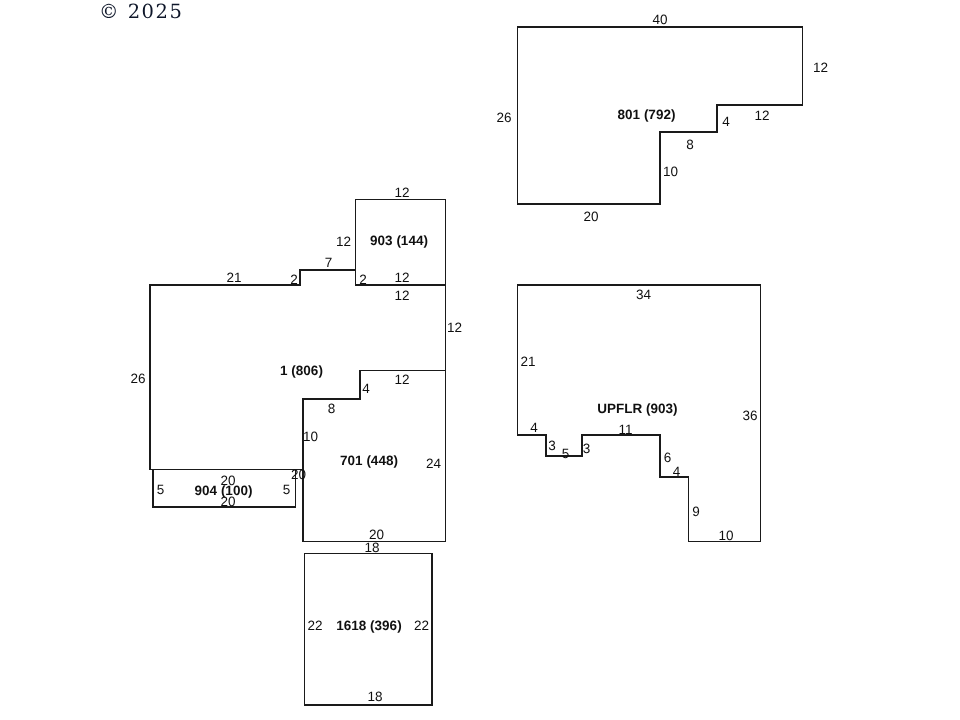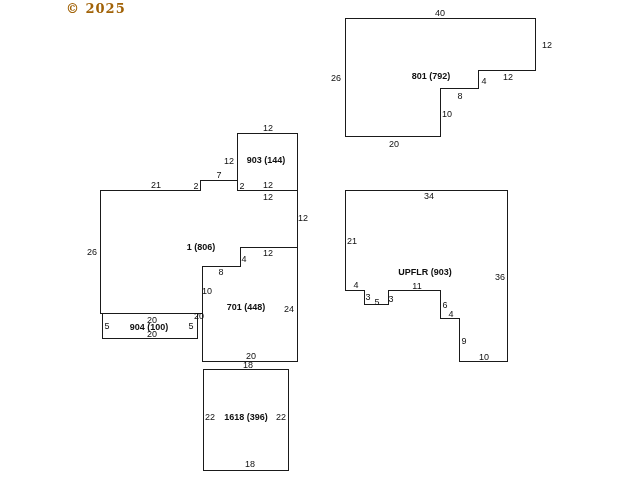--- a/index.html
+++ b/index.html
@@ -8,23 +8,23 @@
     width:640px;height:480px;
     background:#ffffff;
     overflow:hidden;
     font-family:"Liberation Sans",sans-serif;
   }
   .watermark{
     position:absolute;
     left:66px;top:1px;
     font-family:"DejaVu Serif",serif;
     font-size:13px;
-    font-weight:bold;
+    font-weight:normal;
     letter-spacing:1px;
-    color:#a16207;
+    color:#0f172a;
     user-select:none;
   }
   svg{position:absolute;left:0;top:0;}
   .outline{
     fill:none;
     stroke:#1a1a1a;
     stroke-width:1;
     shape-rendering:crispEdges;
   }
   text{

